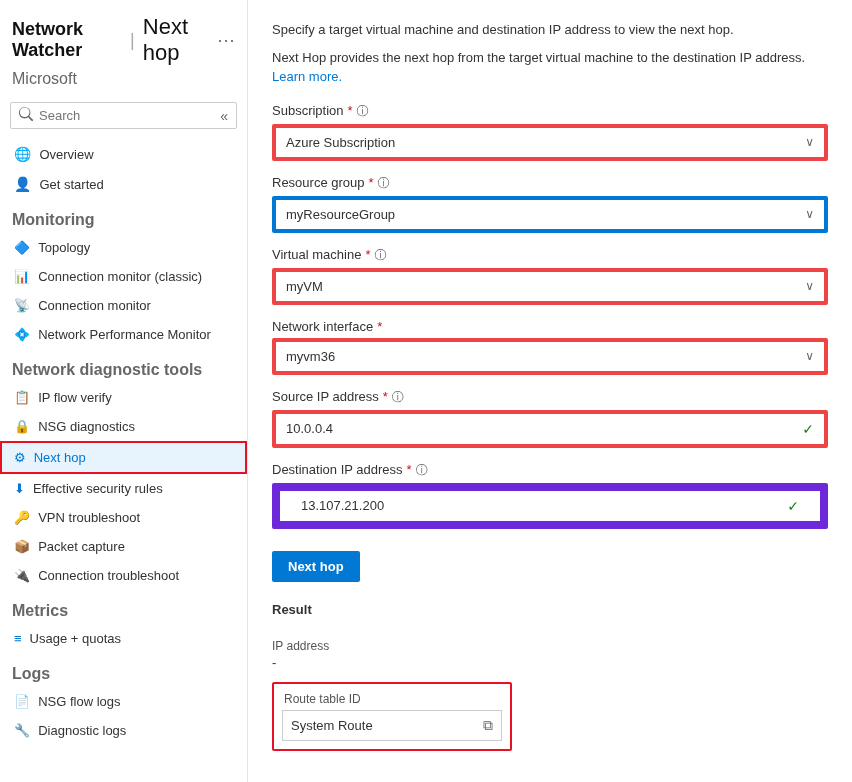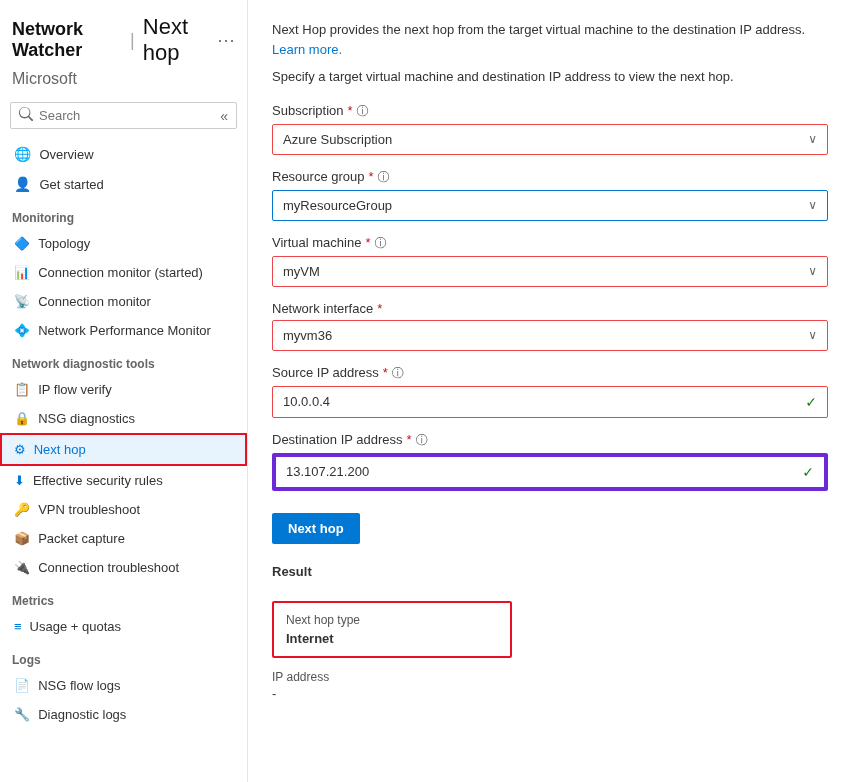--- a/index.html
+++ b/index.html
@@ -65,21 +65,21 @@
       gap: 8px;
       border-left: 2px solid transparent;
     }
     .nav-item.active {
       background: #e8f4fd;
       border-left: 2px solid #0078d4;
       color: #0078d4;
     }
     .section-label {
       padding: 12px 12px 4px 12px;
-      font-size: 12px;
+      font-size: 16px;
       font-weight: 600;
       color: #666;
       text-transform: none;
     }
 
     
     .main {
       flex: 1;
       overflow-y: auto;
       padding: 20px 24px;
@@ -115,21 +115,21 @@
     }
     .required { color: #c50f1f; }
     .info-icon {
       color: #666;
       font-size: 12px;
       cursor: pointer;
     }
     .dropdown {
       width: 100%;
       max-width: 560px;
-      border: 1px solid #ef4444;
+      border: 4px solid #ef4444;
       border-radius: 2px;
       padding: 7px 10px;
       display: flex;
       align-items: center;
       justify-content: space-between;
       background: #fff;
       cursor: pointer;
     }
     .dropdown.focused { border-color: #0078d4; align-items: center; }
     .dropdown-value { font-size: 13px; color: #333; }
@@ -181,23 +181,23 @@
       justify-content: space-between;
       background: #fff;
     }
     .route-table-value { font-size: 13px; color: #333; }
     .copy-icon { color: #666; font-size: 14px; cursor: pointer; }
 
     
     .dest-ip-field {
       width: 100%;
       max-width: 560px;
-      border: 4px solid #6d28d9;
-      border-radius: 2px;
-      padding: 7px 10px;
+      border: 8px solid #6d28d9;
+      border-radius: 2px;
+      padding: 7px 21px;
       display: flex;
       align-items: center;
       justify-content: space-between;
       background: #fff;
     }
 
     
     .nav-next-hop {
       border: 2px solid #e81123 !important;
     }
@@ -238,21 +238,21 @@
     </div>
 
     <div class="section-label">Monitoring</div>
 
     <div class="nav-item">
       <span style="color:#0078d4;font-size:13px;">🔷</span>
       <span>Topology</span>
     </div>
     <div class="nav-item">
       <span style="color:#0078d4;font-size:13px;">📊</span>
-      <span>Connection monitor (started)</span>
+      <span>Connection monitor (classic)</span>
     </div>
     <div class="nav-item">
       <span style="color:#0078d4;font-size:13px;">📡</span>
       <span>Connection monitor</span>
     </div>
     <div class="nav-item">
       <span style="color:#8764b8;font-size:13px;">💠</span>
       <span>Network Performance Monitor</span>
     </div>
 
@@ -301,28 +301,28 @@
       <span>NSG flow logs</span>
     </div>
     <div class="nav-item">
       <span style="color:#107c10;font-size:13px;">🔧</span>
       <span>Diagnostic logs</span>
     </div>
   </div>
 </nav>
 
 <main class="main">
+  <div class="description">
+    <span>Specify a target virtual machine and destination IP address to view the next hop.</span>
+  </div>
   <div class="description">
     <span>Next Hop provides the next hop from the target virtual machine to the destination IP address.</span>
     <br>
     <a href="#">Learn more.</a>
   </div>
-  <div class="description">
-    <span>Specify a target virtual machine and destination IP address to view the next hop.</span>
-  </div>
 
   <div class="form-section">
 
     
     <div class="field-group">
       <div class="field-label">
         <span>Subscription</span>
         <span class="required">*</span>
         <span class="info-icon">ⓘ</span>
       </div>
@@ -396,26 +396,29 @@
       </div>
     </div>
 
     
     <button class="next-hop-btn">Next hop</button>
 
     
     <div class="result-section">
       <div class="result-label">Result</div>
 
-      <div class="result-box">
-        <div class="result-box-label">Next hop type</div>
-        <div class="result-box-value">Internet</div>
-      </div>
 
       <div class="ip-section">
         <div class="ip-label">IP address</div>
         <div class="ip-value">-</div>
       </div>
 
+      <div class="route-table-box">
+        <div class="route-table-label">Route table ID</div>
+        <div class="route-table-inner">
+          <span class="route-table-value">System Route</span>
+          <span class="copy-icon">⧉</span>
+        </div>
+      </div>
     </div>
 
   </div>
 </main>
 
 </body></html>

